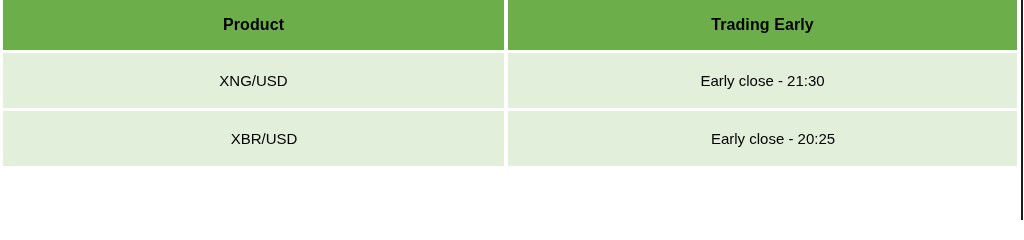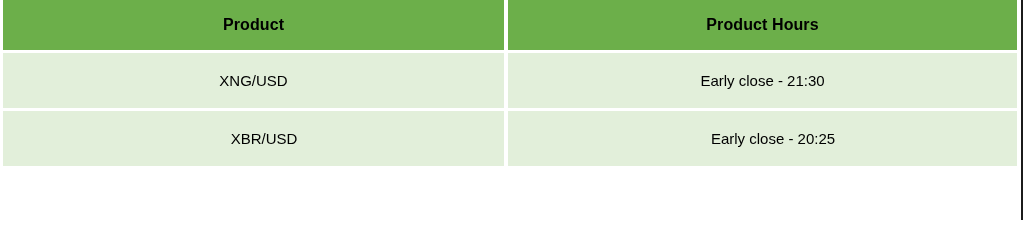--- a/index.html
+++ b/index.html
@@ -89,21 +89,21 @@
 <div id="table-wrap">
 
   <table class="schedule-table">
     <colgroup>
       <col class="col-product">
       <col class="col-hours">
     </colgroup>
     <thead>
       <tr>
         <th class="cell-left">Product</th>
-        <th class="cell-right">Product Hours</th>
+        <th class="cell-right">Trading Early</th>
       </tr>
     </thead>
     <tbody>
       <tr>
         <td class="cell-left">XNG/USD</td>
         <td class="cell-right">Early close - 21:30</td>
       </tr>
       <tr>
         <td class="cell-left">XBR/USD</td>
         <td class="cell-right">Early close - 20:25</td>

